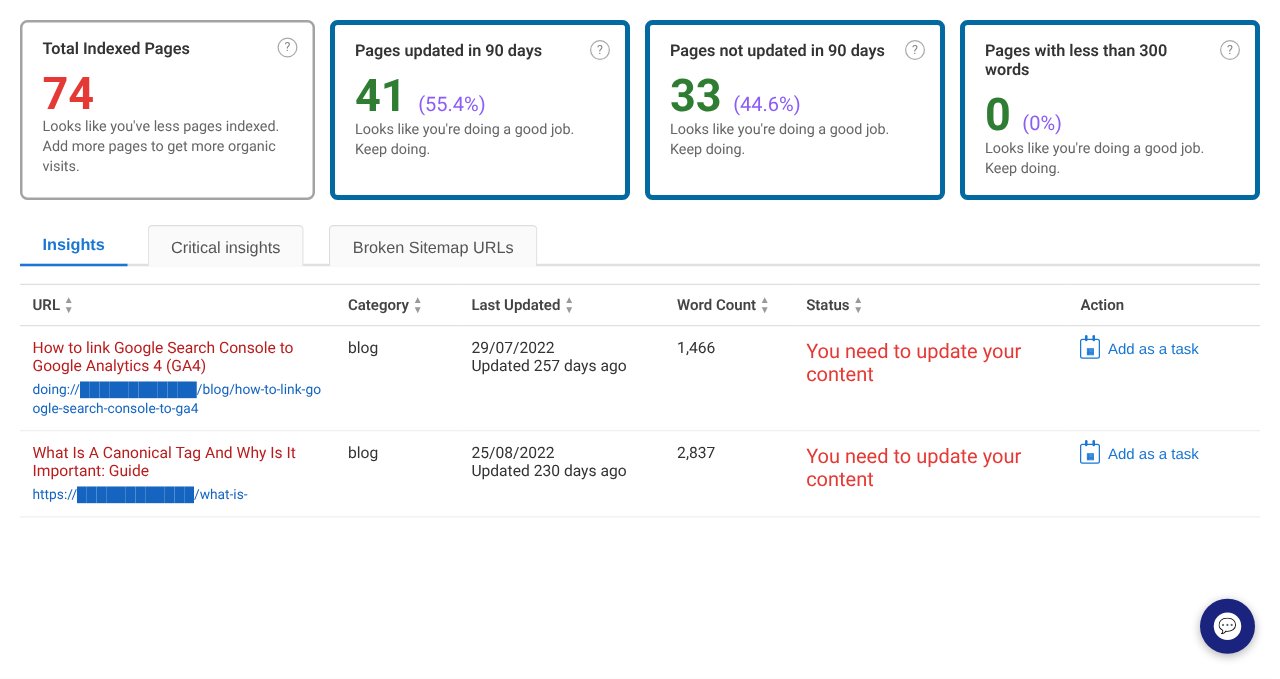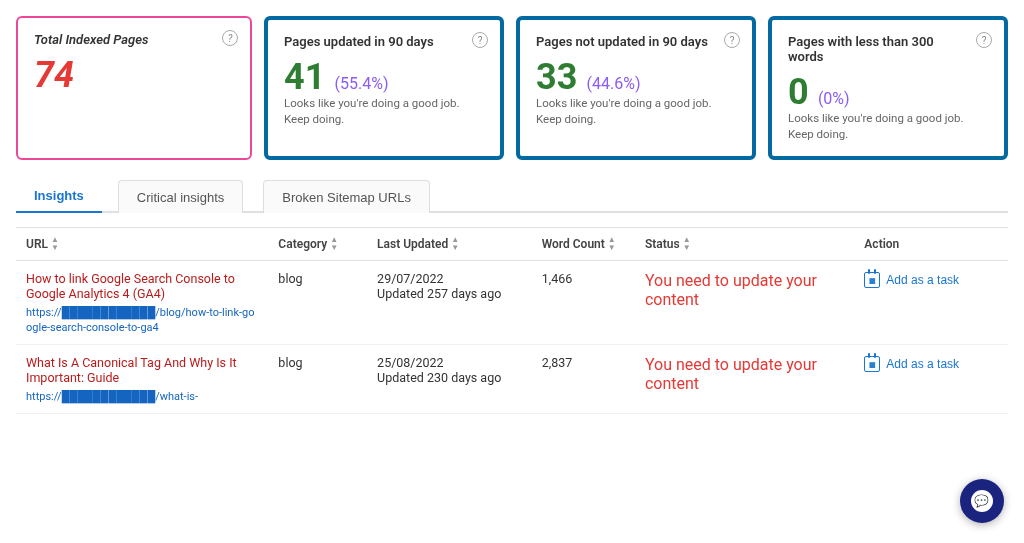--- a/index.html
+++ b/index.html
@@ -26,22 +26,21 @@
     }
     .metric-card {
       flex: 1;
       border: 4px solid #0369a1;
       border-radius: 6px;
       padding: 14px 16px;
       background: #fff;
       position: relative;
     }
     .metric-card.highlighted {
-      border: 2px solid #ec4899;
-      font-style: italic;
+      border: 2px solid #a3a3a3;
     }
     .metric-title {
       font-size: 13px;
       font-weight: 600;
       color: #333;
       margin-bottom: 10px;
       padding-right: 20px;
     }
     .metric-value {
       font-size: 36px;
@@ -253,20 +252,21 @@
 
 <div class="page-wrapper">
 
   <div class="metrics-row">
   <div class="metric-card highlighted">
     <div class="metric-title">Total Indexed Pages</div>
     <div>
       <span class="metric-value red">74</span>
       
     </div>
+    <div class="metric-desc">Looks like you've less pages indexed. Add more pages to get more organic visits.</div>
     <div class="metric-help">?</div>
   </div>
       <div class="metric-card">
     <div class="metric-title">Pages updated in 90 days</div>
     <div>
       <span class="metric-value green">41</span>
       <span class="metric-percent">(55.4%)</span>
     </div>
     <div class="metric-desc">Looks like you're doing a good job. Keep doing.</div>
     <div class="metric-help">?</div>
@@ -320,21 +320,21 @@
       Status
       <span class="sort-icons">▲<br>▼</span>
     </span></th>
           <th class="col-action">Action</th>
         </tr>
     </thead>
     <tbody>
     <tr>
     <td class="col-url">
       <div class="url-title">How to link Google Search Console to Google Analytics 4 (GA4)</div>
-      <a class="url-link" href="#">https://████████████/blog/how-to-link-google-search-console-to-ga4</a>
+      <a class="url-link" href="#">doing://████████████/blog/how-to-link-google-search-console-to-ga4</a>
     </td>
     <td class="col-category">blog</td>
     <td class="col-lastupdated">
       <div>29/07/2022</div>
       <div>Updated 257 days ago</div>
     </td>
     <td class="col-wordcount">1,466</td>
     <td class="col-status">
       <span class="status-warn">You need to update your content</span>
     </td>

